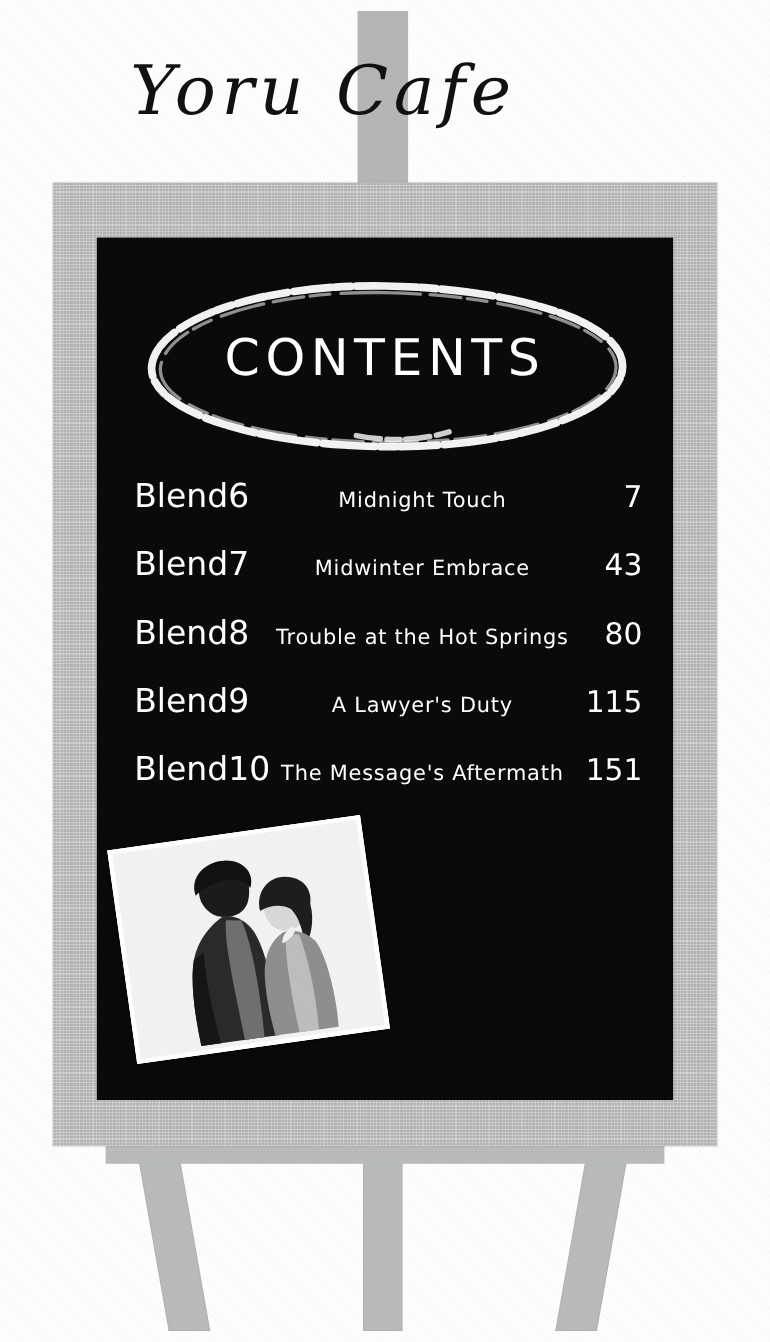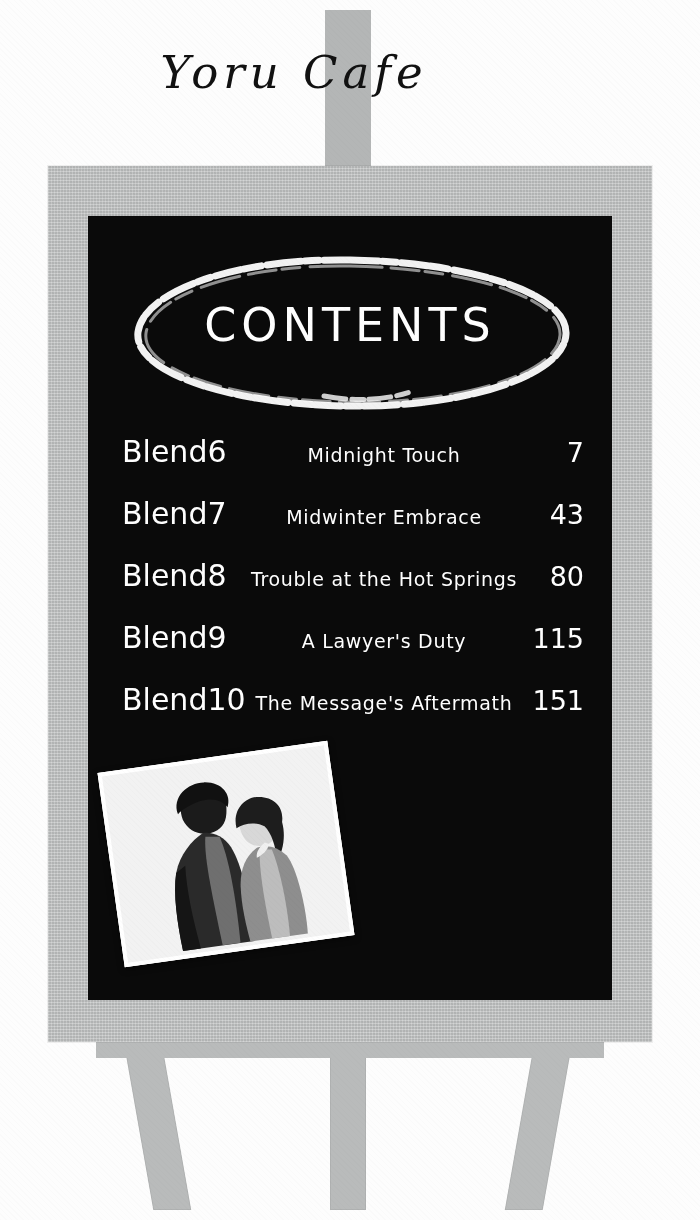--- a/index.html
+++ b/index.html
@@ -98,21 +98,21 @@
 
   
   .logo {
     position: absolute;
     left: 0;
     top: 46px;
     width: 588px;
     text-align: center;
     font-family: "DejaVu Serif", serif;
     font-style: italic;
-    font-size: 45px;
+    font-size: 62px;
     letter-spacing: 5px;
     color: #111;
     z-index: 5;
   }
 
   
   .contents-wrap {
     position: absolute;
     left: 30px;
     top: 30px;

